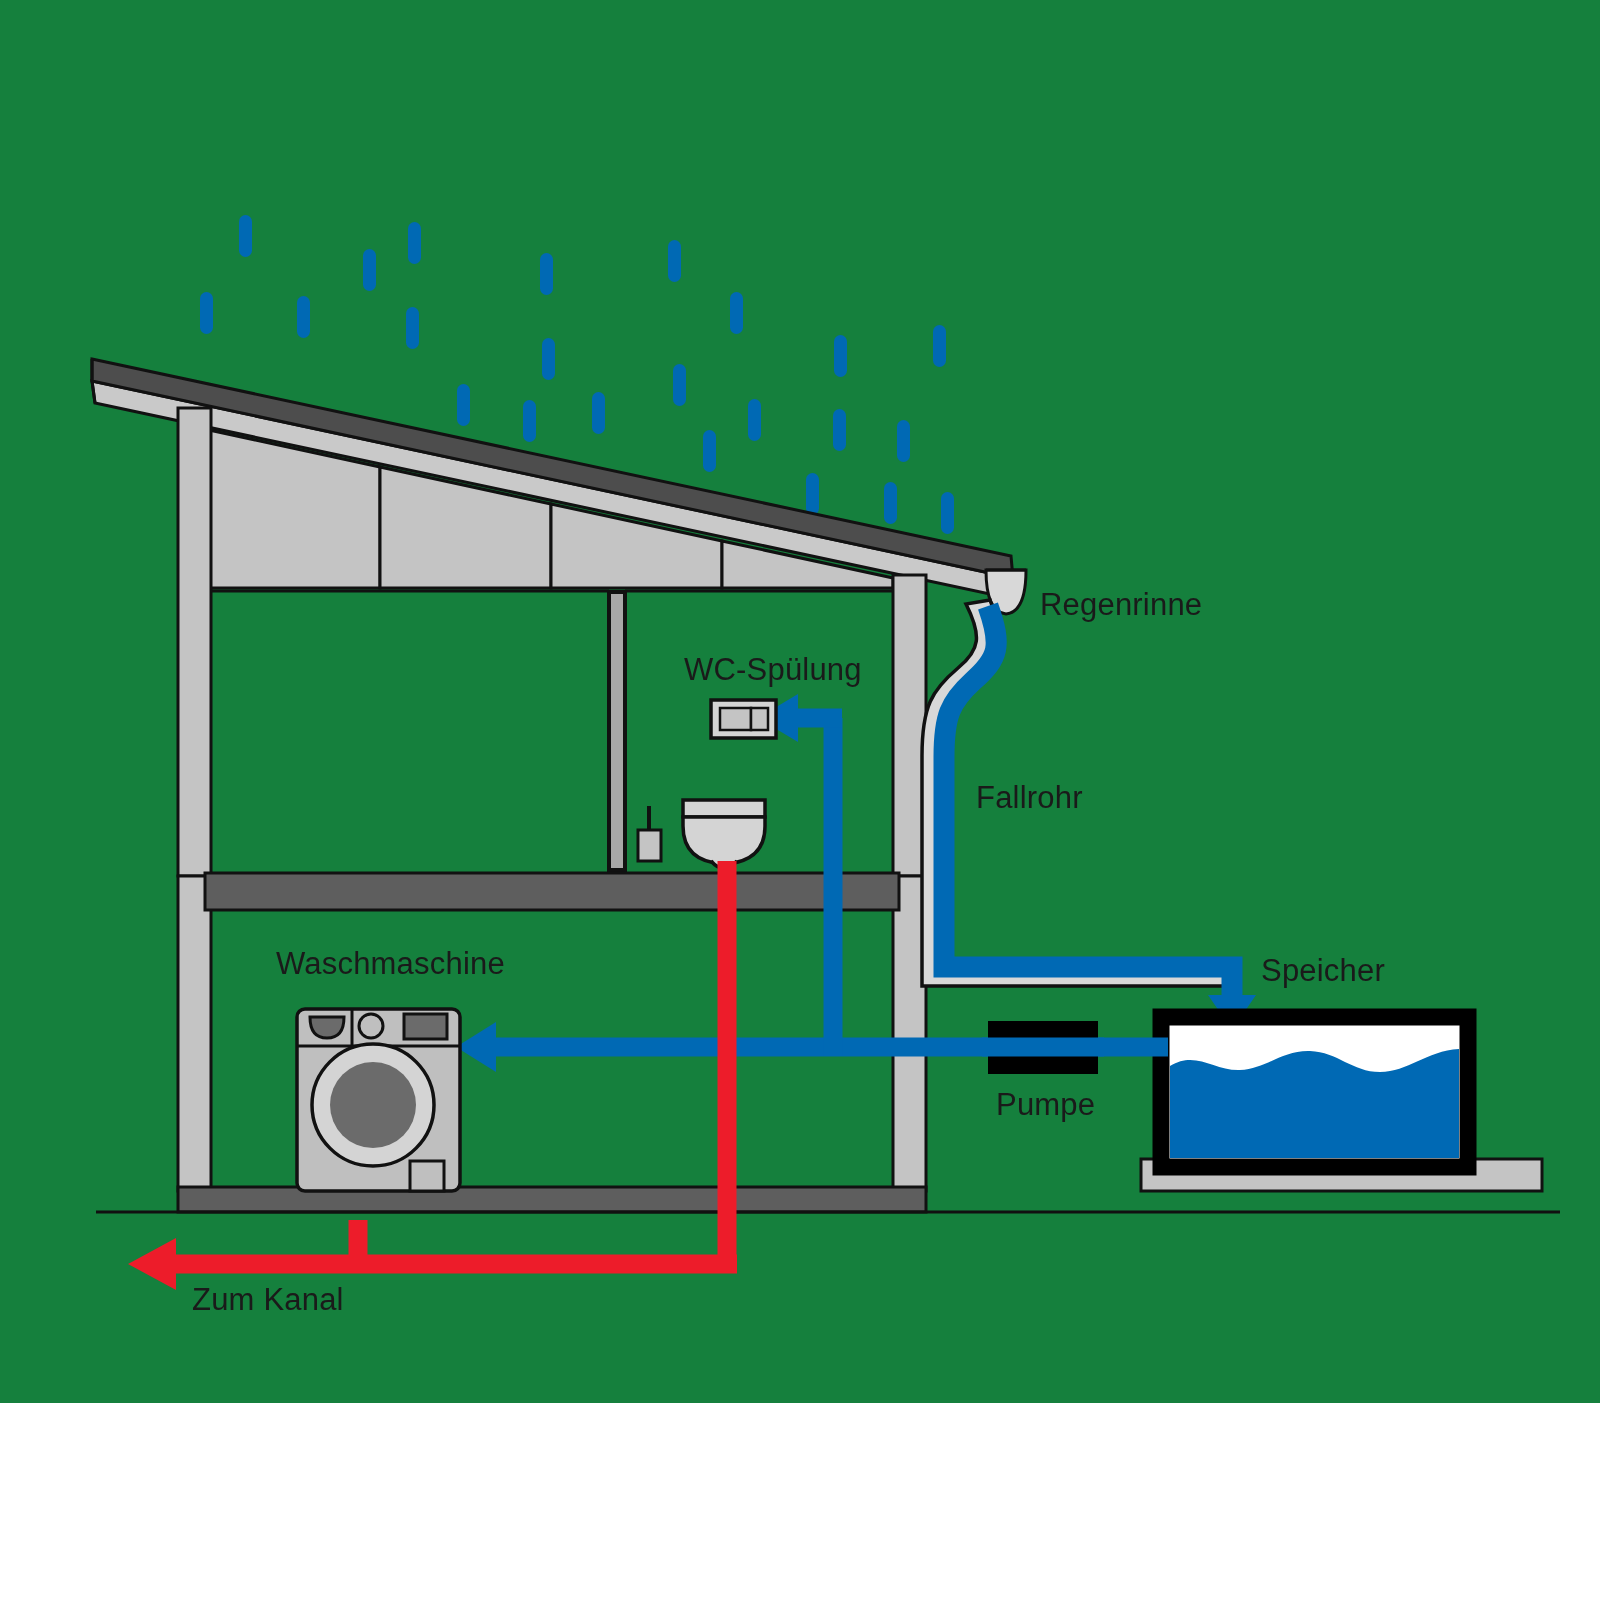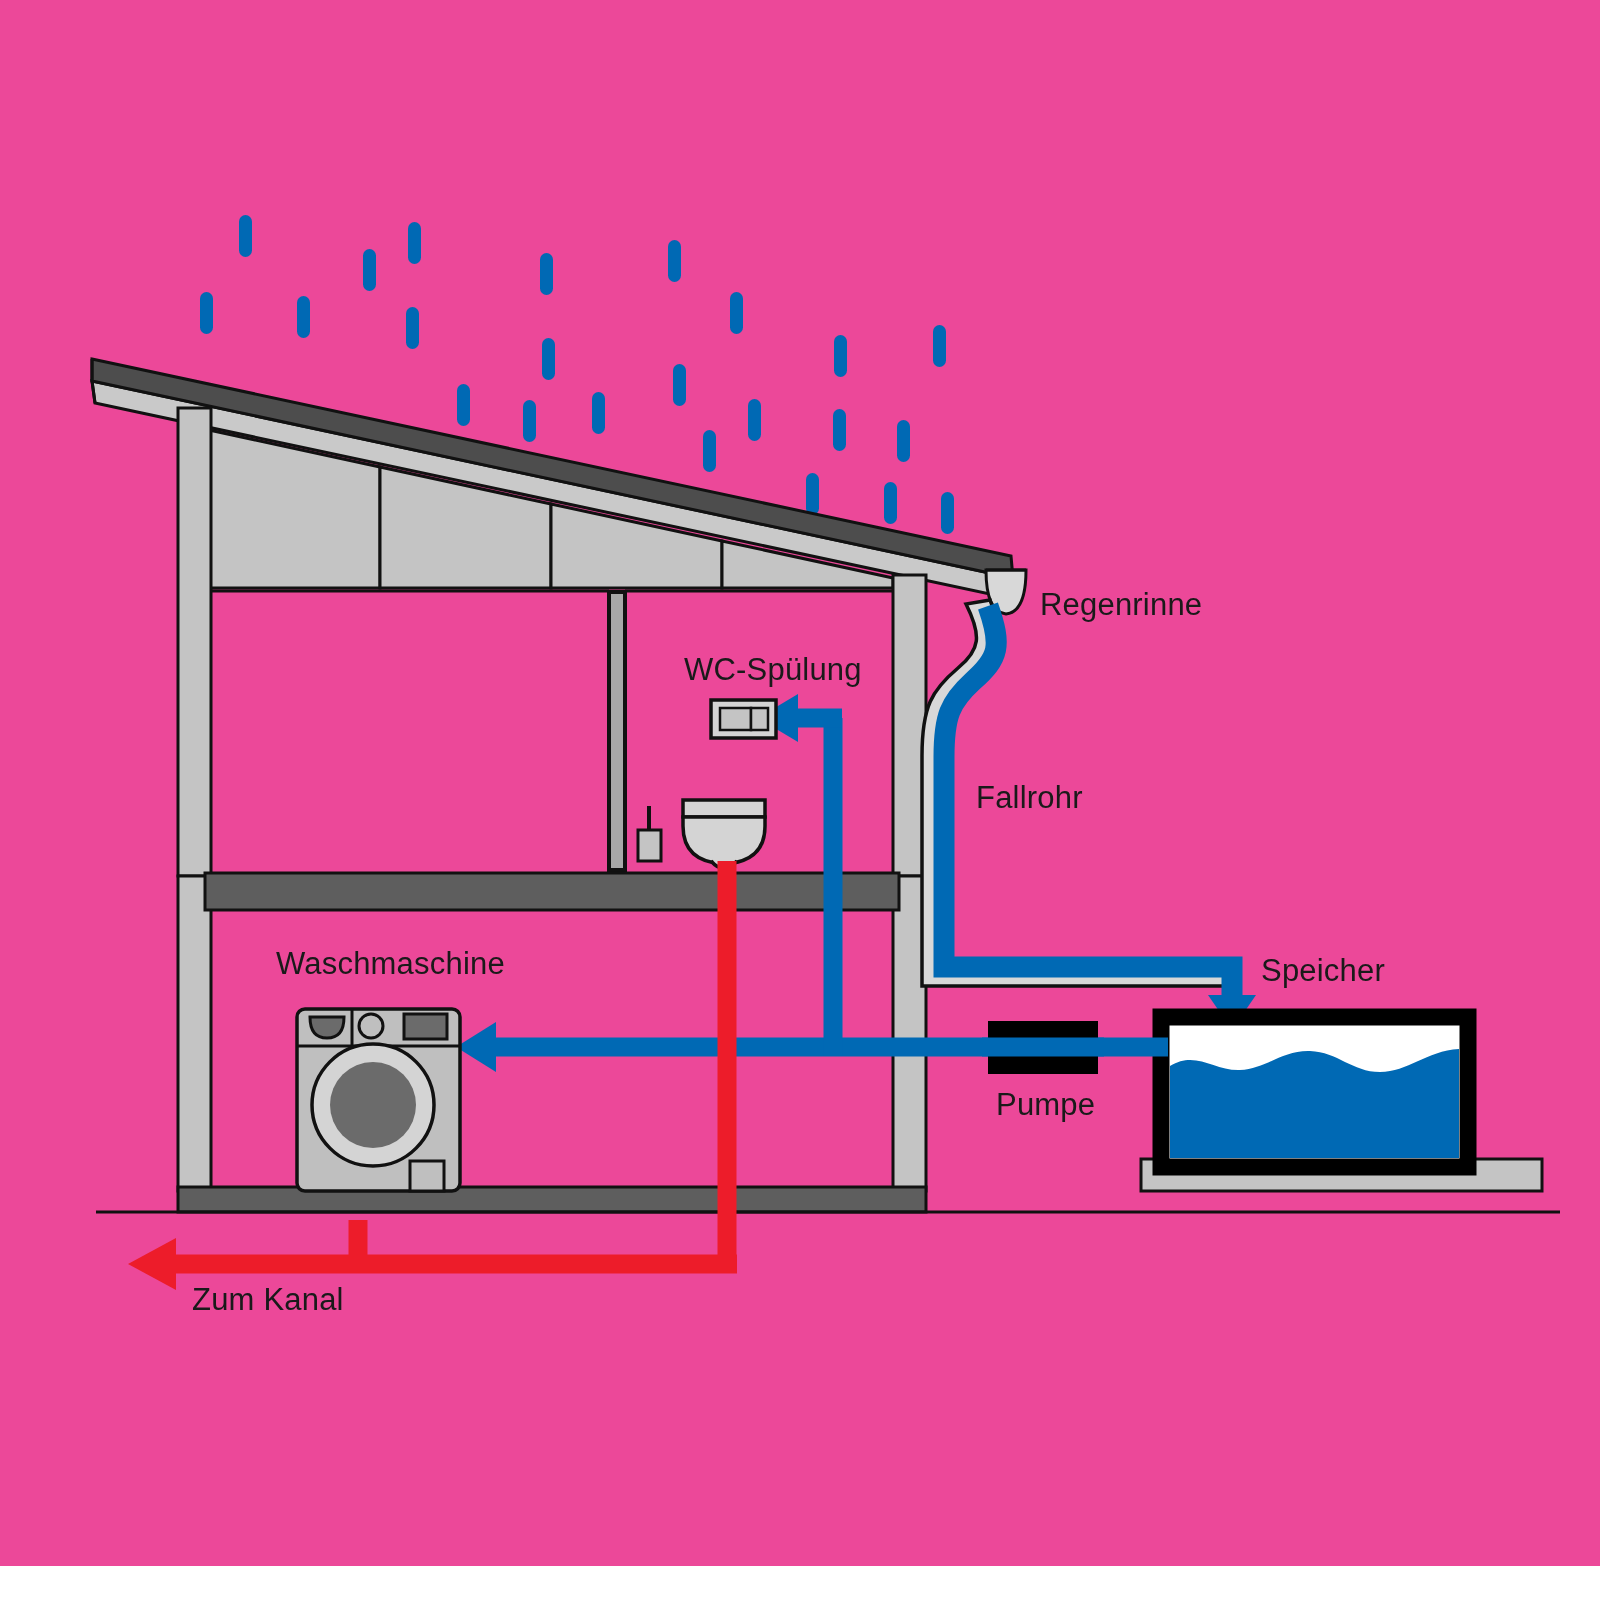--- a/index.html
+++ b/index.html
@@ -7,22 +7,22 @@
     margin: 0;
     padding: 0;
     background: #ffffff;
   }
   body {
     font-family: "Liberation Sans", sans-serif;
   }
   #stage {
     position: relative;
     width: 1600px;
-    height: 1566px;
-    background: #ec4899;
+    height: 1403px;
+    background: #15803d;
     overflow: hidden;
   }
   #diagram {
     position: absolute;
     left: 0;
     top: 0;
     width: 1600px;
     height: 1600px;
   }
   .lbl {

